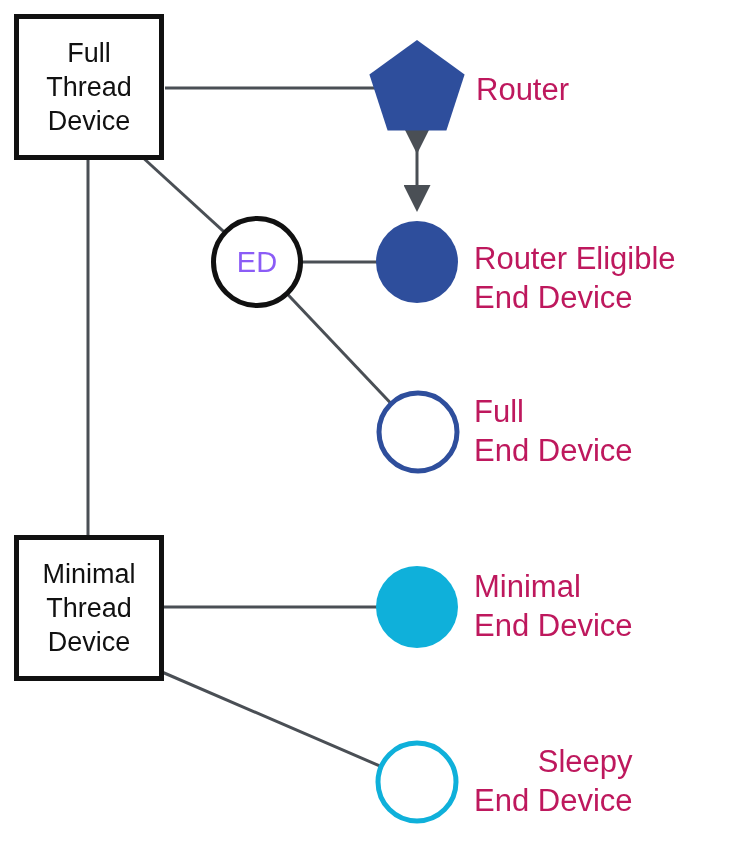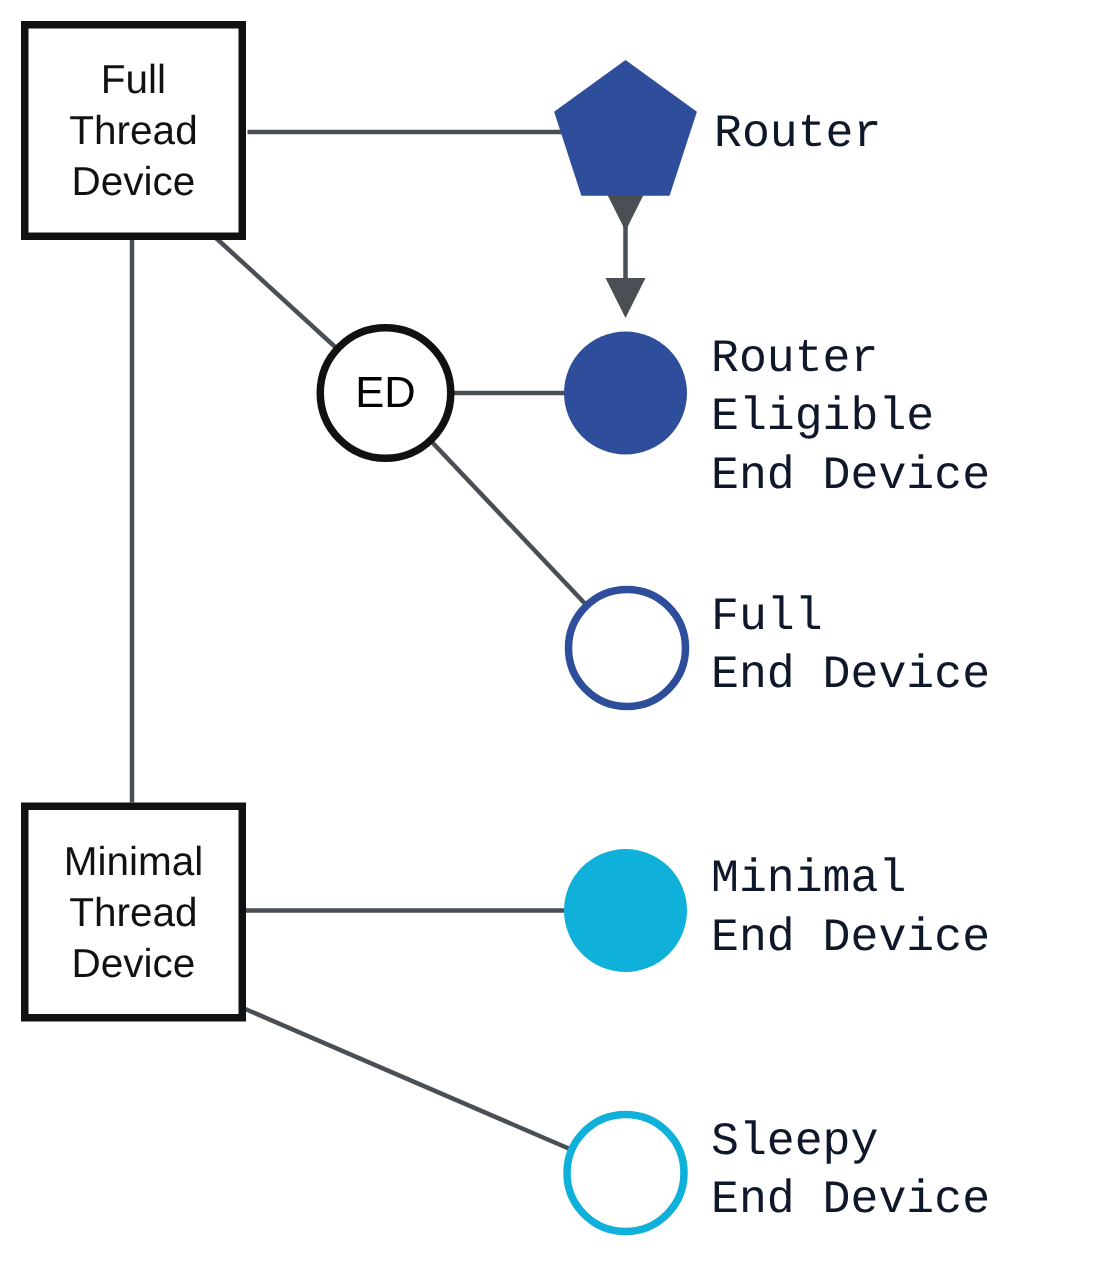--- a/index.html
+++ b/index.html
@@ -48,32 +48,31 @@
     height: 92px;
     border: 5px solid #111111;
     border-radius: 50%;
     background: #ffffff;
     display: flex;
     align-items: center;
     justify-content: center;
   }
   .ed-circle span {
     font-size: 29px;
-    color: #000000;
+    color: #8b5cf6;
   }
   .label {
     position: absolute;
     display: flex;
     align-items: center;
     height: 84px;
     white-space: pre-line;
     font-size: 31px;
     line-height: 39px;
-    color: #0f172a;
-    font-family: Liberation Mono, monospace;
+    color: #be185d;
   }
 </style>
 </head>
 <body>
 
 <div class="canvas">
 
   <svg width="740" height="844" viewBox="0 0 740 844">
     <defs>
       <marker id="arrowhead" markerWidth="9" markerHeight="9" refX="7" refY="4.5" orient="auto">
@@ -119,16 +118,16 @@
 
   <div class="label" style="left:474px; top:236px;">Router Eligible
 End Device</div>
 
   <div class="label" style="left:474px; top:389px;">Full
 End Device</div>
 
   <div class="label" style="left:474px; top:564px;">Minimal
 End Device</div>
 
-  <div class="label" style="left:474px; top:739px;">Sleepy
+  <div class="label" style="left:474px; top:739px;text-align:right;">Sleepy
 End Device</div>
 
 </div>
 
 </body></html>

